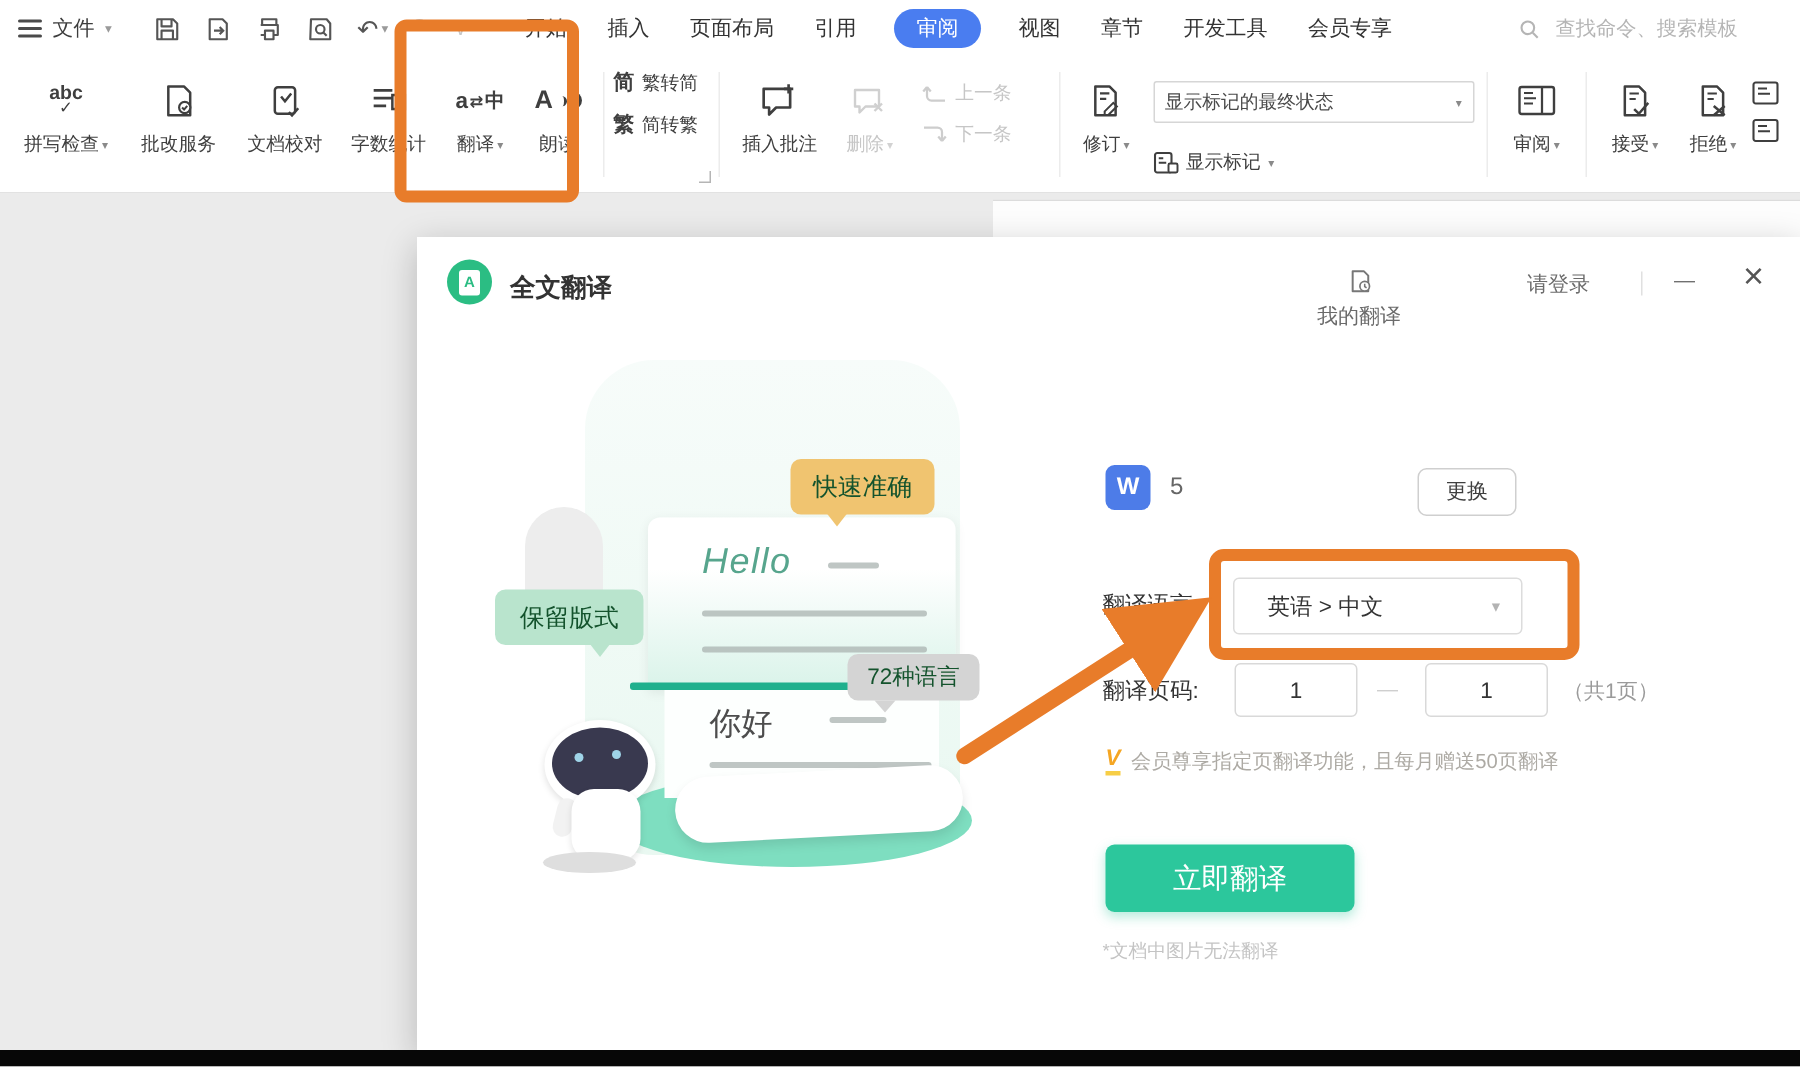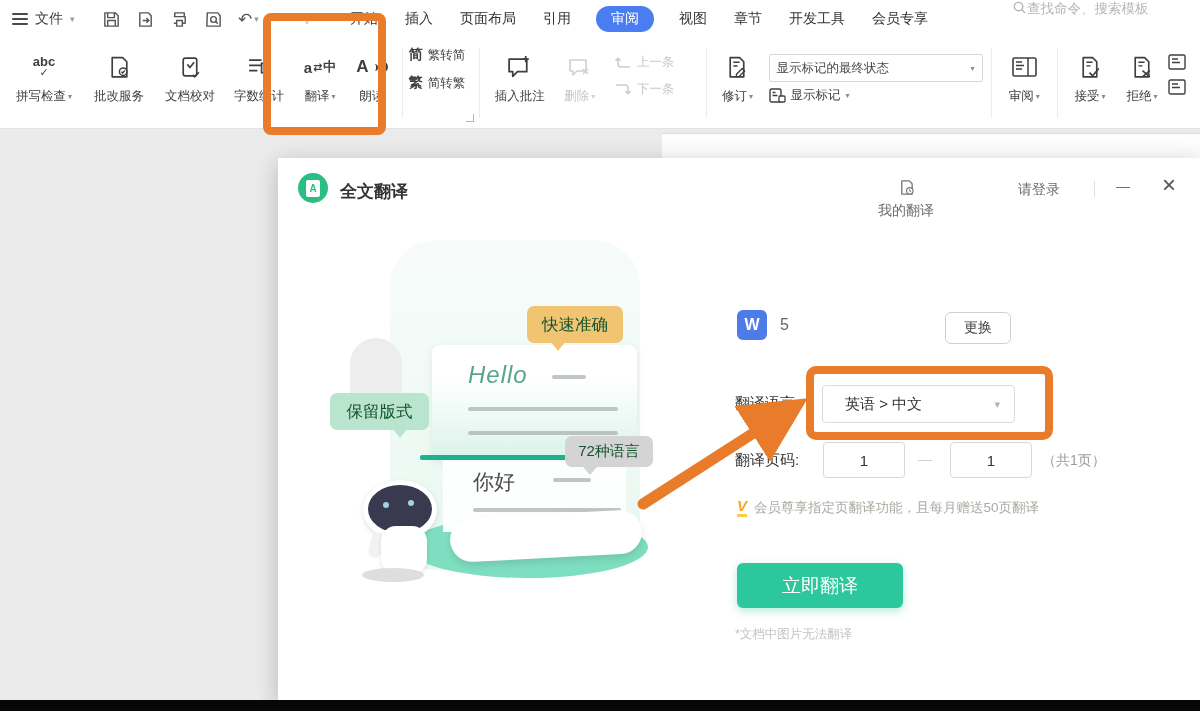--- a/index.html
+++ b/index.html
@@ -12,21 +12,21 @@
   .hamb{width:16px;height:12px;display:flex;flex-direction:column;justify-content:space-between;}
   .hamb i{height:2px;background:#4a4a4a;border-radius:1px;}
   .caret{font-size:9px;color:#9a9a9a;}
   .qat{left:102px;top:0;height:38px;display:flex;align-items:center;gap:15px;}
   .qat svg{display:block;}
   .qat .txtic{font-size:17px;color:#555;line-height:1;}
   .qat .dis{color:#c8c8c8;}
   .tabs{left:348px;top:0;height:38px;display:flex;align-items:center;gap:23px;font-size:14px;color:#333;}
   .tab{padding:3px 2px;cursor:default;white-space:nowrap;}
   .tab.active{background:#4a7df0;color:#fff;border-radius:14px;padding:4px 15px;}
-  .searchbox{left:1012px;top:0;height:38px;display:flex;align-items:flex-start;gap:0;color:#b5b5b5;font-size:13.5px;}
+  .searchbox{left:1012px;top:0;height:38px;display:flex;align-items:center;gap:10px;color:#b5b5b5;font-size:13.5px;}
   
   .ribbon{left:0;top:38px;width:1200px;height:90px;background:#fff;border-bottom:1px solid #e2e2e2;display:flex;align-items:stretch;overflow:hidden;}
   .rgroup{display:flex;align-items:flex-start;padding:8px 4px 0;position:relative;}
   .rdiv{width:1px;background:#ececec;margin:10px 2px;}
   .rit{display:flex;flex-direction:column;align-items:center;width:66px;}
   .rit .ric{height:42px;display:flex;align-items:center;justify-content:center;}
   .rit .rlb{font-size:12.5px;color:#3f3f3f;display:flex;align-items:center;gap:2px;white-space:nowrap;}
   .rit.disabled .rlb{color:#c6c6c6;}
   .ddc{font-size:8px;color:#8a8a8a;}
   .rit.disabled .ddc{color:#d2d2d2;}
@@ -313,21 +313,21 @@
               <path d="M5 2.5h9l4 4V21H5z" fill="none" stroke="#3f3f3f" stroke-width="1.6" stroke-linejoin="round"></path>
               <path d="M8 7h6 M8 10.5h4" stroke="#3f3f3f" stroke-width="1.4"></path>
               <path d="M11 18.5l5.5-5.5 2.3 2.3-5.5 5.5H11z" fill="none" stroke="#3f3f3f" stroke-width="1.3"></path>
             </svg>
           </span>
         <span class="rlb">
             <span>修订</span>
             <span class="ddc">▾</span>
           </span>
       </div>
-      <div class="rstack" style="width:216px;padding-left:6px;gap:5px;">
+      <div class="rstack" style="width:216px;padding-left:6px;gap:18px;">
         <span class="ddbox">
             <span>显示标记的最终状态</span>
             <span class="ddc">▾</span>
           </span>
         <span class="rrow">
             <svg width="17" height="16" viewBox="0 0 17 16">
               <rect x="1" y="1" width="11" height="13" rx="1.5" fill="none" stroke="#3f3f3f" stroke-width="1.4"></rect>
               <path d="M3.5 4.5h3 M3.5 7.5h5" stroke="#3f3f3f" stroke-width="1.3"></path>
               <rect x="10" y="8" width="6" height="6" rx="1" fill="#fff" stroke="#3f3f3f" stroke-width="1.3"></rect>
             </svg>

